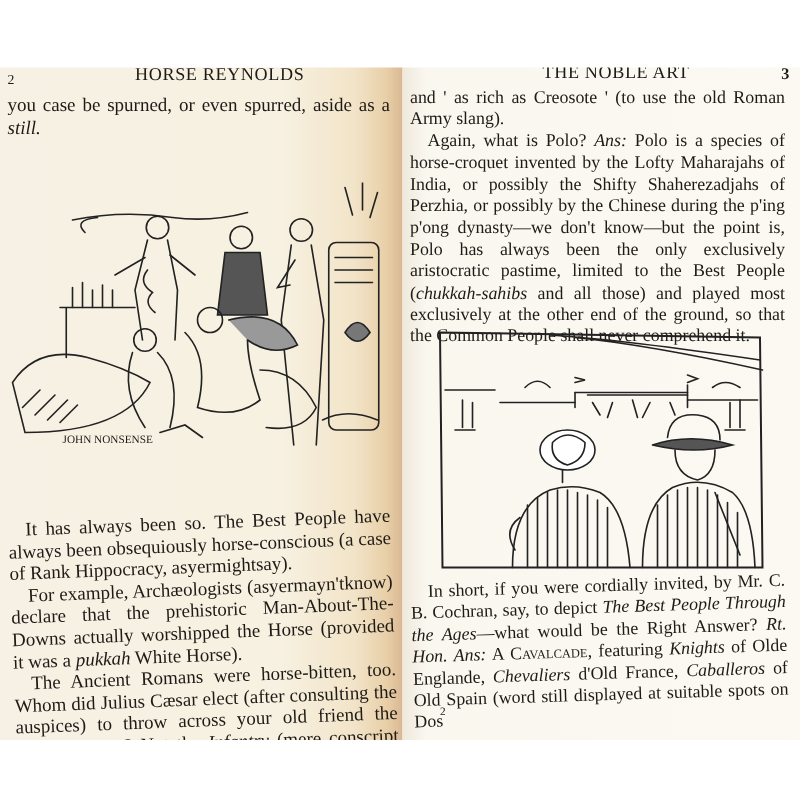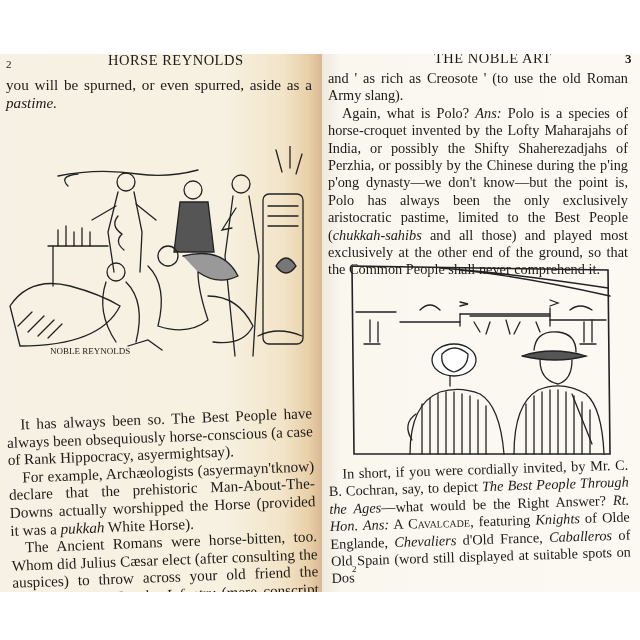--- a/index.html
+++ b/index.html
@@ -29,21 +29,21 @@
 
 <div class="spread">
 
   <div class="page page-left">
     <div class="running-head">
       <span class="pno">2</span>
       <span class="title">HORSE REYNOLDS</span>
     </div>
 
     <div class="text" style="top:22px;">
-      <p><span>you will be spurned, or even spurred, aside as a </span><i>pastime.</i></p>
+      <p><span>you case be spurned, or even spurred, aside as a </span><i>still.</i></p>
     </div>
 
     <div class="illus" style="left:8px;top:92px;width:300px;height:220px;">
       <svg width="300" height="220" viewBox="0 0 300 220">
         <g fill="none" stroke="#222" stroke-width="1.3" stroke-linecap="round">
 
           <path d="M50 30 q40 -8 80 -2 q30 4 60 -4"></path>
           <path d="M60 40 q-10 -10 10 -12"></path>
           <path d="M110 70 q-8 10 4 18 q-8 8 2 16"></path>
 
@@ -73,21 +73,21 @@
           <circle cx="108" cy="126" r="9"></circle>
           <path d="M98 136 q-10 30 10 60 M118 136 q20 20 10 60"></path>
 
           <path d="M2 160 q20 -30 60 -20 q30 8 50 20 q-20 40 -100 40 z"></path>
           <path d="M10 180 l14 -14 M20 186 l16 -16 M30 190 l16 -16 M40 192 l14 -14"></path>
           <path d="M200 150 q30 0 45 30 q-10 20 -40 16"></path>
           <path d="M120 200 l20 -6 l14 10"></path>
           <path d="M250 190 q20 -10 44 0"></path>
         </g>
       </svg>
-      <span class="sig">NOBLE REYNOLDS</span>
+      <span class="sig">JOHN NONSENSE</span>
     </div>
 
     <div class="text" style="top:362px;">
       <div class="skew-block">
         <p class="ind">It has always been so. The Best People have always been obsequiously horse-conscious (a case of Rank Hippocracy, asyermightsay).</p>
         <p class="ind"><span>For example, Archæologists (asyermayn'tknow) declare that the prehistoric Man-About-The-Downs actually worshipped the Horse (provided it was a </span><i>pukkah</i><span> White Horse).</span></p>
         <p class="ind"><span>The Ancient Romans were horse-bitten, too. Whom did Julius Cæsar elect (after consulting the auspices) to throw across your old friend the River Flumen? Not the </span><i>Infantry</i><span> (mere conscript fathers, nondescript uncles, etc.) but the </span></p>
       </div>
     </div>
   </div>

